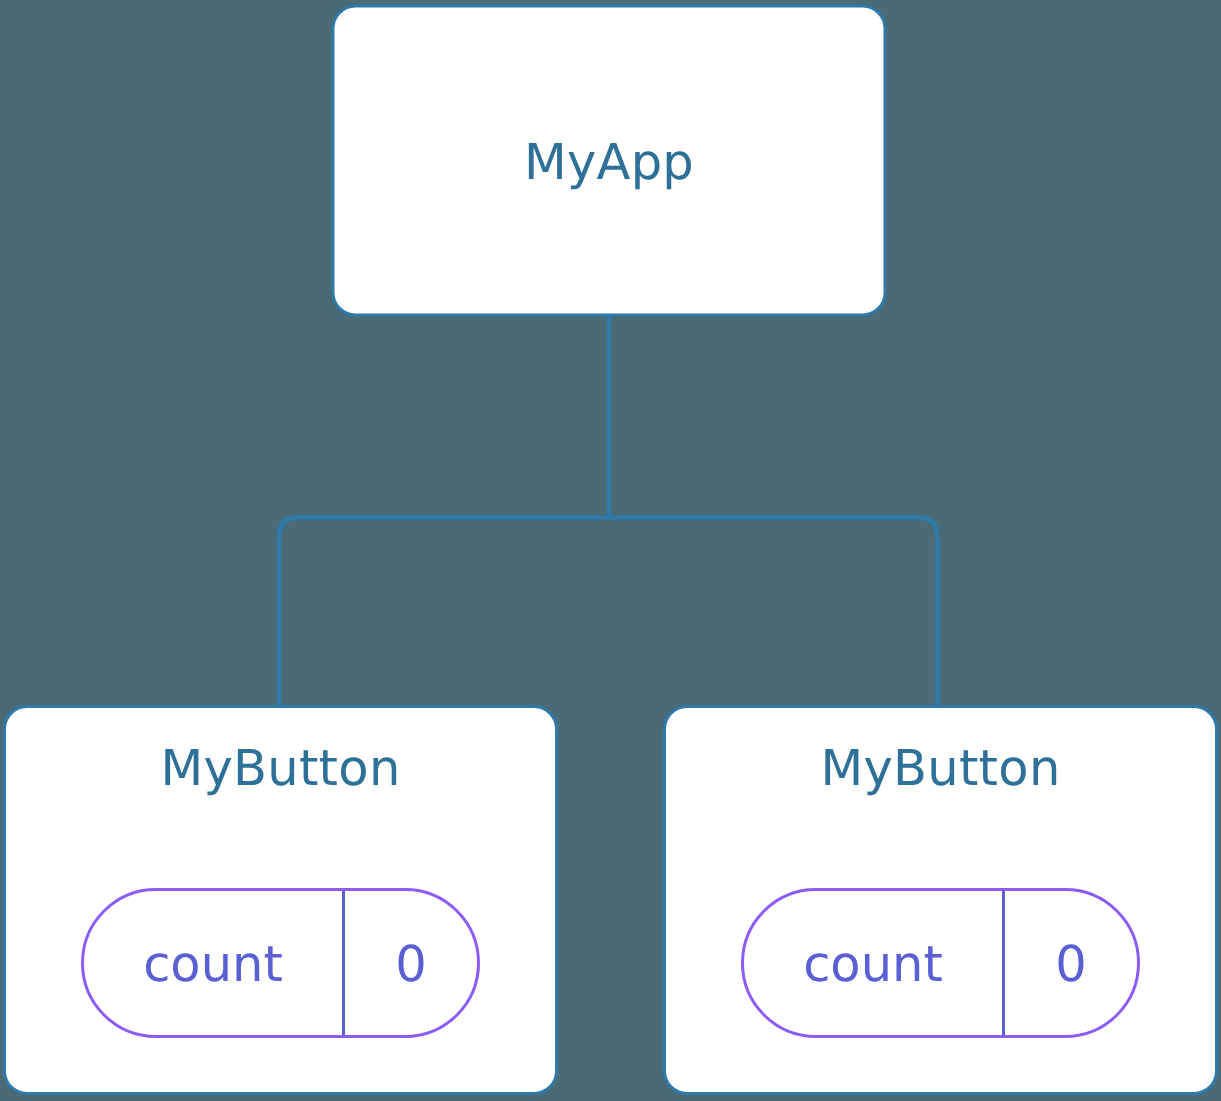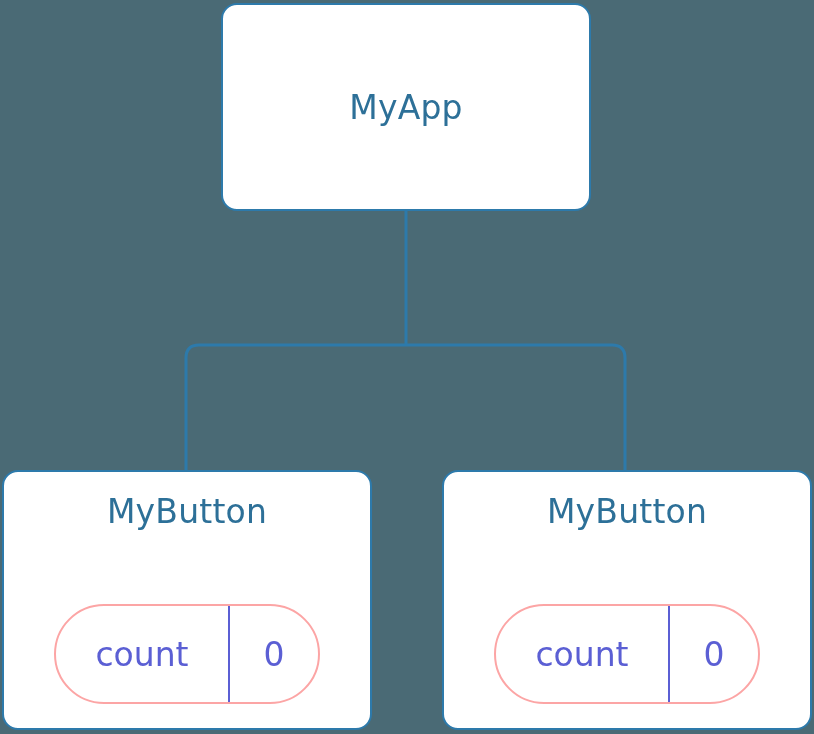--- a/index.html
+++ b/index.html
@@ -58,25 +58,25 @@
     left: 442px;
     top: 470px;
     width: 370px;
     height: 260px;
   }
   .node-child .node-title {
     margin-top: 23px;
   }
   .state-pill {
     position: absolute;
-    top: 132px;
+    top: 120px;
     box-sizing: border-box;
     width: 266px;
     height: 100px;
-    border: 2px solid #fca5a5;
+    border: 2px solid #8b5cf6;
     border-radius: 50px;
     display: flex;
     align-items: stretch;
     overflow: hidden;
   }
   .pill-key, .pill-value {
     display: flex;
     align-items: center;
     justify-content: center;
     color: #5b5fd4;

